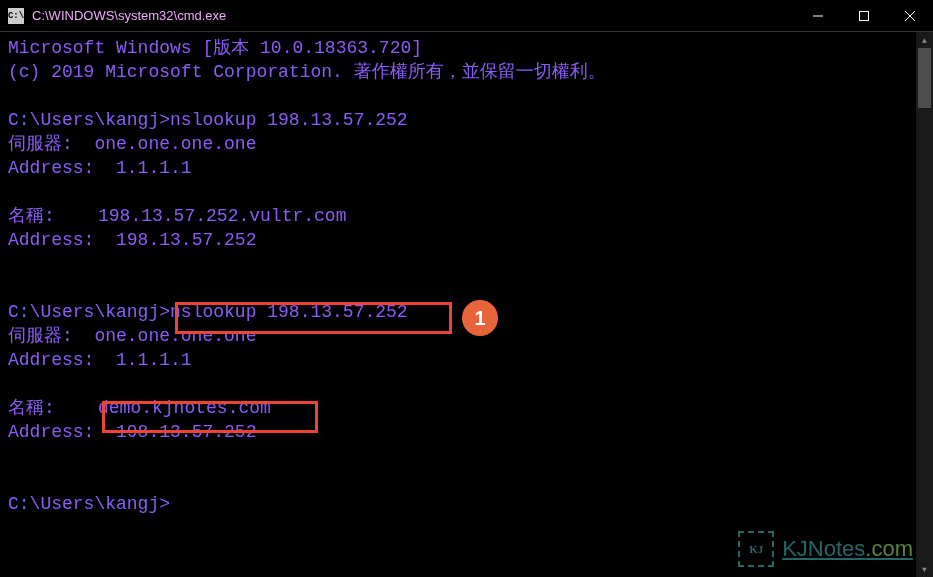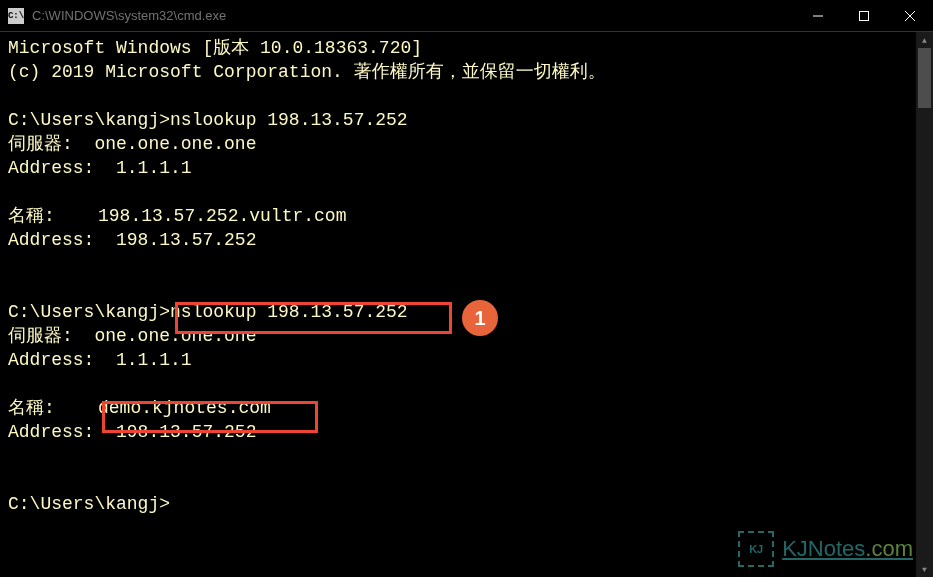--- a/index.html
+++ b/index.html
@@ -25,42 +25,42 @@
       margin-right: 8px;
       background: #ccc;
       display: inline-flex;
       align-items: center;
       justify-content: center;
       font-size: 9px;
       color: #000;
       font-weight: bold;
     }
     .titlebar-title {
-      color: #737373;
+      color: #f0abfc;
       font-size: 13px;
       font-family: "Segoe UI", sans-serif;
       flex: 1;
     }
     .titlebar-controls {
       display: flex;
       height: 100%;
     }
     .titlebar-btn {
       width: 46px;
       height: 100%;
       display: flex;
       align-items: center;
       justify-content: center;
       color: #fff;
       font-family: "Segoe UI", sans-serif;
     }
     .titlebar-btn svg { width: 10px; height: 10px; }
     .terminal {
       padding: 4px 8px;
-      color: #fef9c3;
+      color: #8b5cf6;
       font-size: 18px;
       line-height: 24px;
       white-space: pre;
       position: relative;
       height: calc(100% - 32px);
     }
     .scrollbar {
       position: absolute;
       right: 0;
       top: 32px;
@@ -136,21 +136,21 @@
     .watermark-icon {
       width: 36px;
       height: 36px;
       border: 2px dashed #2a7a7a;
       display: flex;
       align-items: center;
       justify-content: center;
       color: #2a7a7a;
       font-size: 11px;
       font-weight: bold;
-      font-family: Liberation Sans, sans-serif;
+      font-family: Liberation Serif, serif;
     }
     .watermark-text {
       color: #2a7a7a;
       font-size: 22px;
       font-family: "Segoe UI", Arial, sans-serif;
       text-decoration: underline;
     }
     .watermark-text .dotcom { color: #6a9a4a; }
   </style>
 </head>

